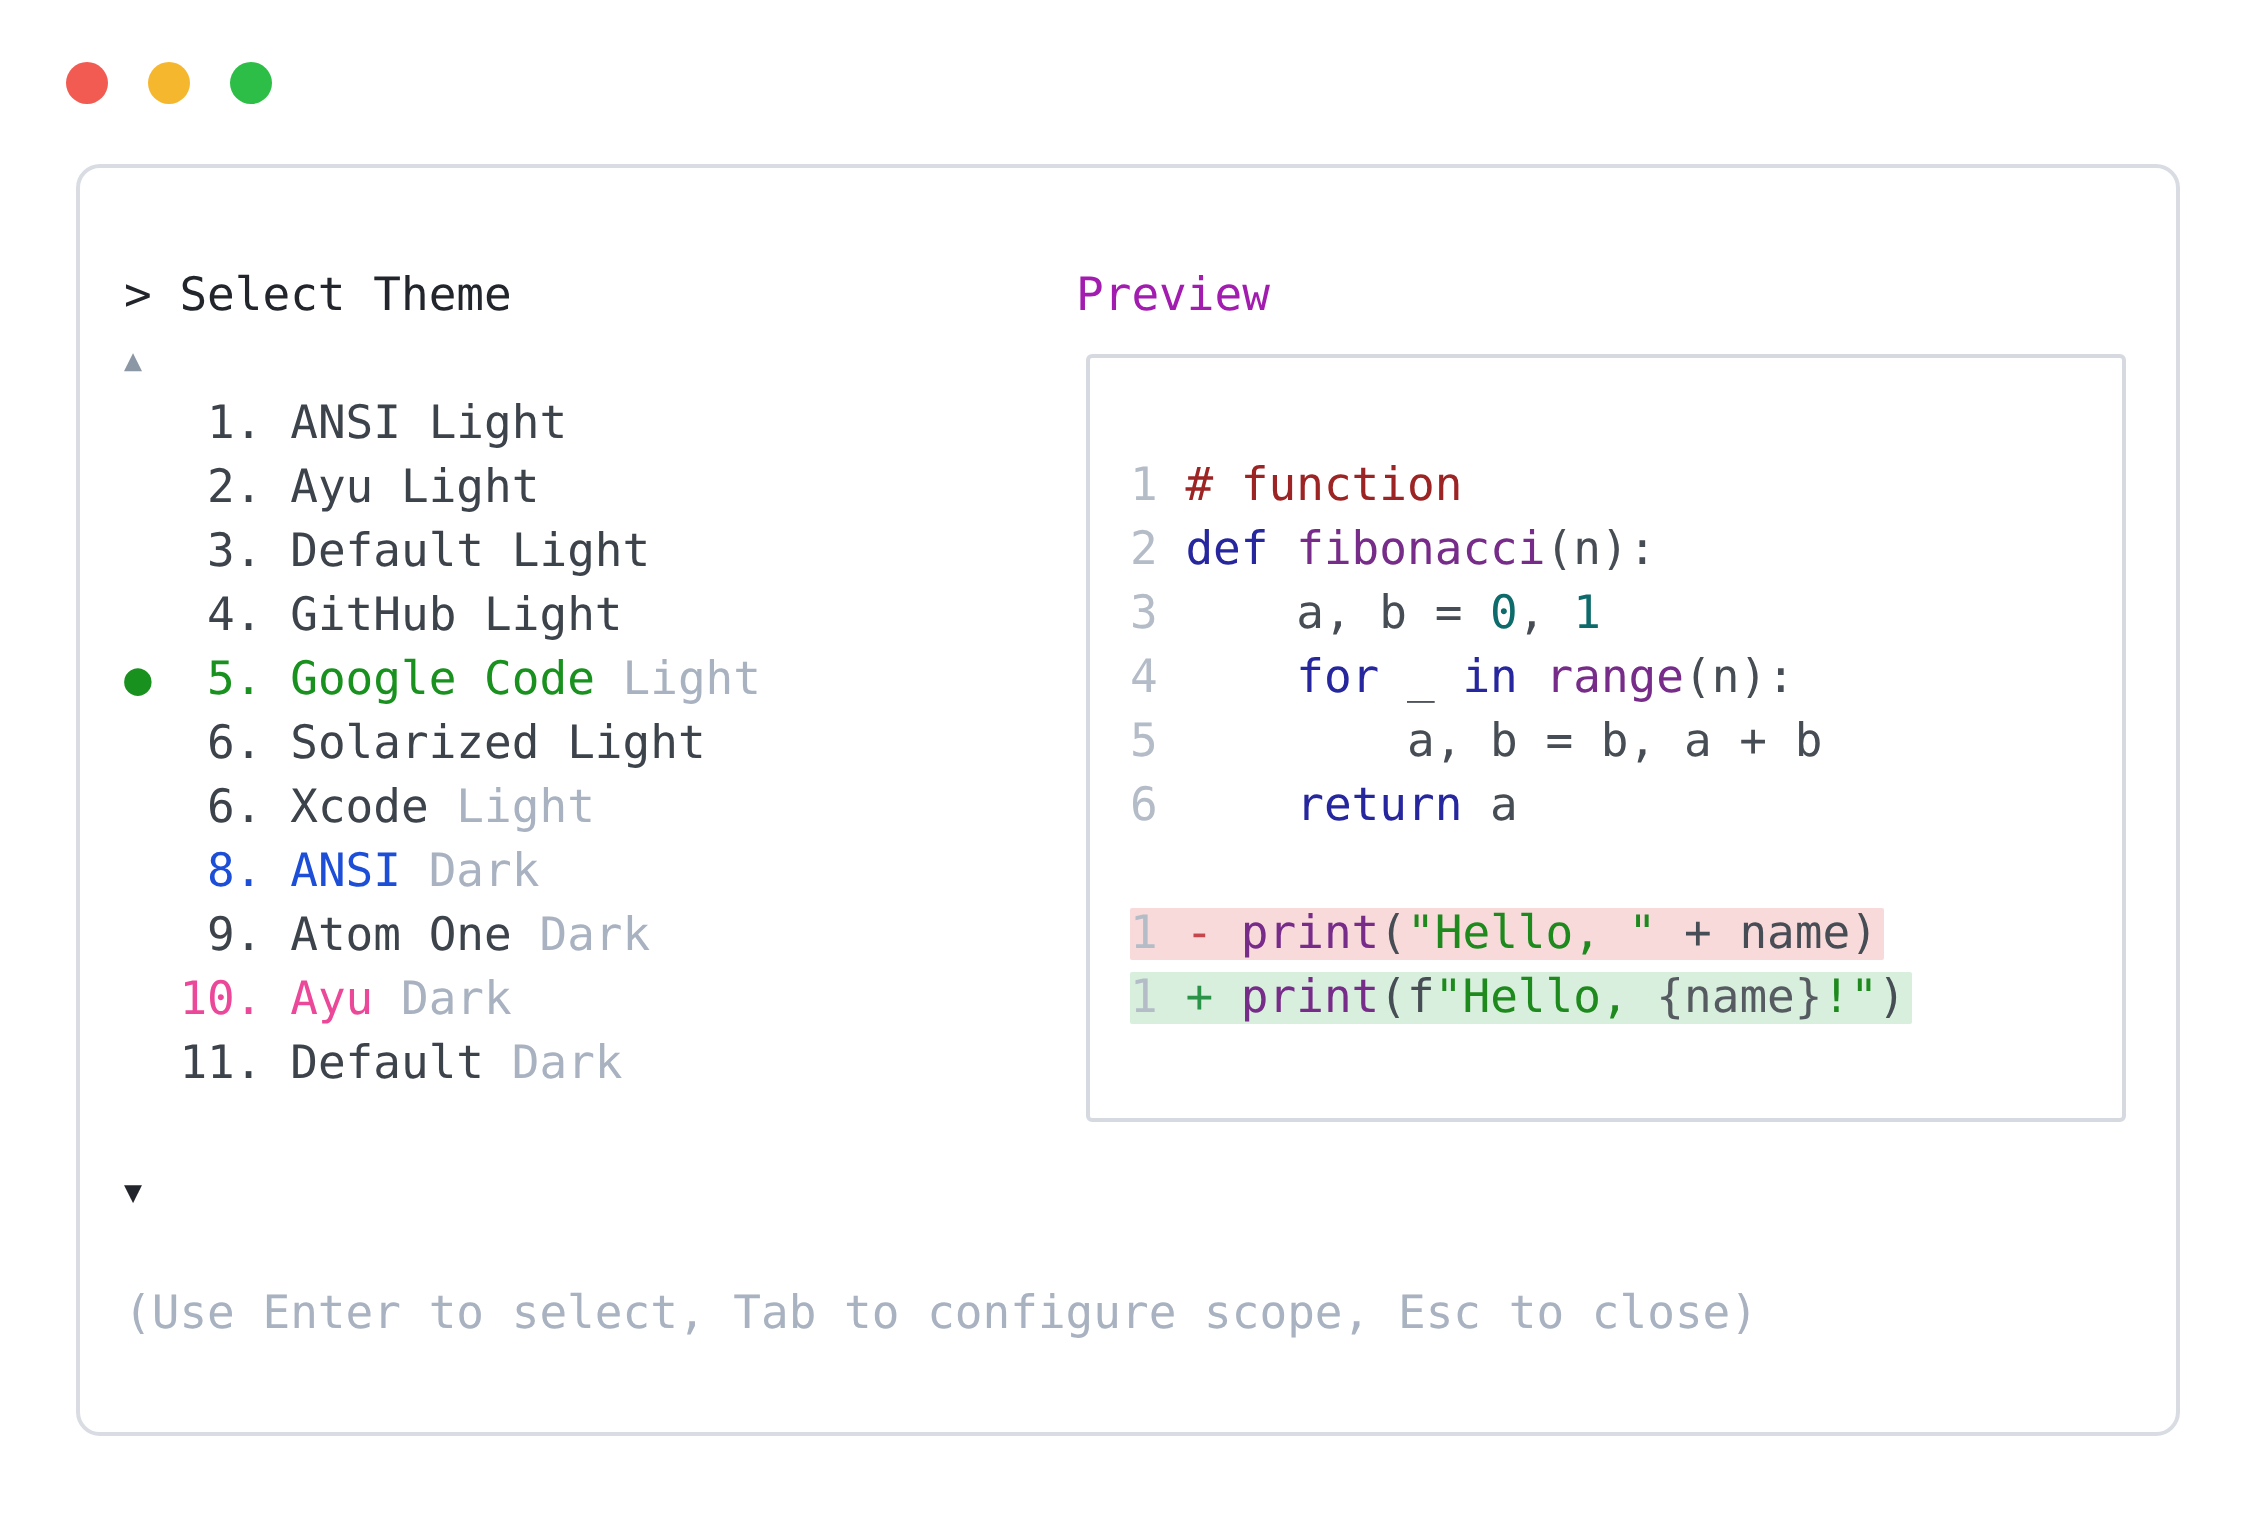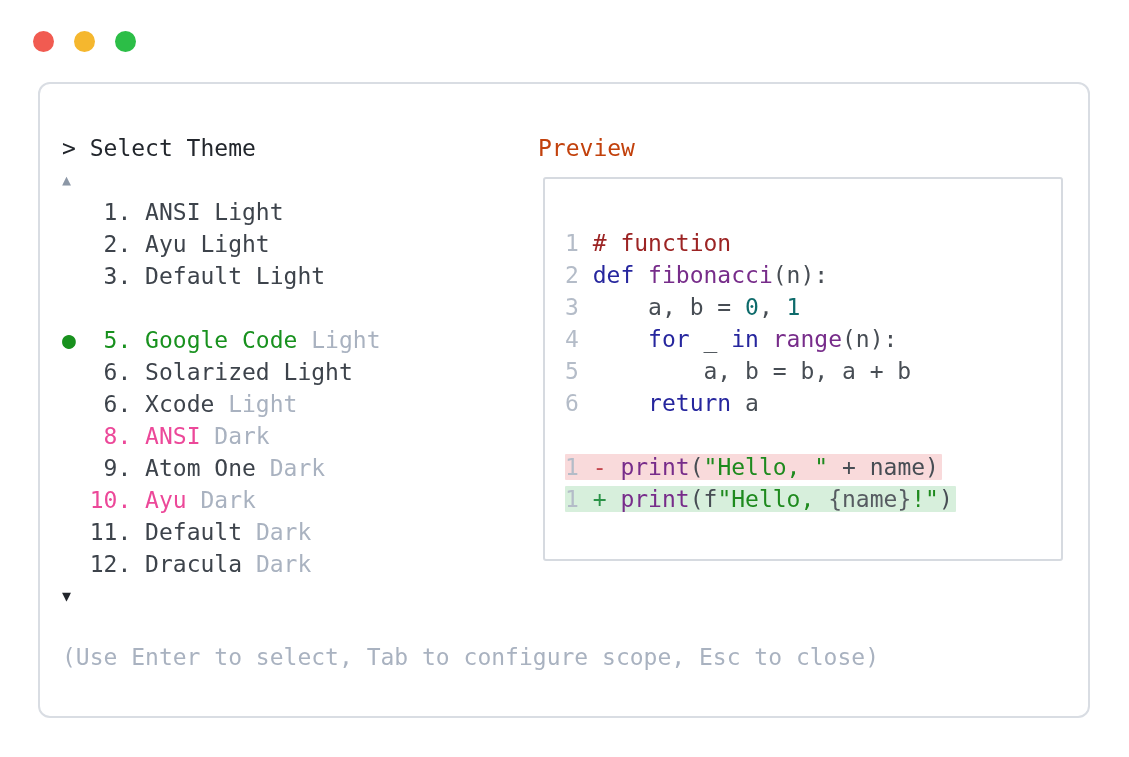--- a/index.html
+++ b/index.html
@@ -40,30 +40,29 @@
   <span class="light" id="light-zoom" style="background: rgb(44, 190, 71);"></span>
 </div>
 
 <div class="window" id="window" style="border-color: rgb(217, 221, 227);">
   <div class="abs mono prompt" id="prompt" style="color: rgb(34, 38, 44);">&gt; Select Theme</div>
   <div class="abs scroll-up" id="scroll-up" style="color: rgb(140, 151, 166);">▲</div>
   <div class="abs theme-list" id="theme-list">
       <div class="t-line"><span style="color: rgb(24, 145, 30);">  </span><span style="color: rgb(61, 67, 75);"> 1. ANSI Light</span></div>
       <div class="t-line"><span style="color: rgb(24, 145, 30);">  </span><span style="color: rgb(61, 67, 75);"> 2. Ayu Light</span></div>
       <div class="t-line"><span style="color: rgb(24, 145, 30);">  </span><span style="color: rgb(61, 67, 75);"> 3. Default Light</span></div>
-      <div class="t-line"><span style="color: rgb(24, 145, 30);">  </span></div>
+      <div class="t-line"><span style="color: rgb(24, 145, 30);">  </span><span style="color: rgb(61, 67, 75);"> 4. GitHub Light</span></div>
       <div class="t-line"><span style="color: rgb(24, 145, 30);">● </span><span style="color: rgb(24, 145, 30);"> 5. Google Code</span><span style="color: rgb(169, 178, 192);"> Light</span></div>
       <div class="t-line"><span style="color: rgb(24, 145, 30);">  </span><span style="color: rgb(61, 67, 75);"> 6. Solarized Light</span></div>
       <div class="t-line"><span style="color: rgb(24, 145, 30);">  </span><span style="color: rgb(61, 67, 75);"> 6. Xcode</span><span style="color: rgb(169, 178, 192);"> Light</span></div>
-      <div class="t-line"><span style="color: rgb(24, 145, 30);">  </span><span style="color: #ec4899;"> 8. ANSI</span><span style="color: rgb(169, 178, 192);"> Dark</span></div>
+      <div class="t-line"><span style="color: rgb(24, 145, 30);">  </span><span style="color: #1d4ed8;"> 8. ANSI</span><span style="color: rgb(169, 178, 192);"> Dark</span></div>
       <div class="t-line"><span style="color: rgb(24, 145, 30);">  </span><span style="color: rgb(61, 67, 75);"> 9. Atom One</span><span style="color: rgb(169, 178, 192);"> Dark</span></div>
       <div class="t-line"><span style="color: rgb(24, 145, 30);">  </span><span style="color: #ec4899;">10. Ayu</span><span style="color: rgb(169, 178, 192);"> Dark</span></div>
       <div class="t-line"><span style="color: rgb(24, 145, 30);">  </span><span style="color: rgb(61, 67, 75);">11. Default</span><span style="color: rgb(169, 178, 192);"> Dark</span></div>
-      <div class="t-line"><span style="color: rgb(24, 145, 30);">  </span><span style="color: rgb(61, 67, 75);">12. Dracula</span><span style="color: rgb(169, 178, 192);"> Dark</span></div>
     </div>
   <div class="abs scroll-down" id="scroll-down" style="color: rgb(34, 38, 44);">▼</div>
   <div class="abs mono help" id="help" style="color: rgb(169, 178, 192);">(Use Enter to select, Tab to configure scope, Esc to close)</div>
 
-  <div class="abs mono preview-title" id="preview-title" style="color: #c2410c;">Preview</div>
+  <div class="abs mono preview-title" id="preview-title" style="color: #a21caf;">Preview</div>
   <div class="abs preview-box" id="preview-box" style="border-color: rgb(214, 218, 224);">
     <pre class="abs code" id="code"><div class="c-line"><span class="line-content"><span style="color: rgb(180, 188, 200);">1 </span><span style="color: rgb(156, 36, 36);"># function</span></span></div><div class="c-line"><span class="line-content"><span style="color: rgb(180, 188, 200);">2 </span><span style="color: rgb(38, 38, 158);">def</span><span style="color: rgb(71, 77, 84);"> </span><span style="color: rgb(119, 44, 138);">fibonacci</span><span style="color: rgb(71, 77, 84);">(n):</span></span></div><div class="c-line"><span class="line-content"><span style="color: rgb(180, 188, 200);">3 </span><span style="color: rgb(71, 77, 84);">    a, b = </span><span style="color: rgb(14, 107, 107);">0</span><span style="color: rgb(71, 77, 84);">, </span><span style="color: rgb(14, 107, 107);">1</span></span></div><div class="c-line"><span class="line-content"><span style="color: rgb(180, 188, 200);">4 </span><span style="color: rgb(71, 77, 84);">    </span><span style="color: rgb(38, 38, 158);">for</span><span style="color: rgb(71, 77, 84);"> _ </span><span style="color: rgb(38, 38, 158);">in</span><span style="color: rgb(71, 77, 84);"> </span><span style="color: rgb(119, 44, 138);">range</span><span style="color: rgb(71, 77, 84);">(n):</span></span></div><div class="c-line"><span class="line-content"><span style="color: rgb(180, 188, 200);">5 </span><span style="color: rgb(71, 77, 84);">        a, b = b, a + b</span></span></div><div class="c-line"><span class="line-content"><span style="color: rgb(180, 188, 200);">6 </span><span style="color: rgb(71, 77, 84);">    </span><span style="color: rgb(38, 38, 158);">return</span><span style="color: rgb(71, 77, 84);"> a</span></span></div><div class="c-line"><span class="line-content"><span style="color: rgb(180, 188, 200);"></span></span></div><div class="c-line"><span class="line-content" style="background: rgb(249, 218, 219);"><span style="color: rgb(180, 188, 200);">1 </span><span style="color: rgb(196, 70, 78);">-</span><span style="color: rgb(71, 77, 84);"> </span><span style="color: rgb(119, 44, 138);">print</span><span style="color: rgb(71, 77, 84);">(</span><span style="color: rgb(30, 138, 30);">"Hello, "</span><span style="color: rgb(71, 77, 84);"> + name)</span></span></div><div class="c-line"><span class="line-content" style="background: rgb(215, 239, 220);"><span style="color: rgb(180, 188, 200);">1 </span><span style="color: rgb(43, 147, 72);">+</span><span style="color: rgb(71, 77, 84);"> </span><span style="color: rgb(119, 44, 138);">print</span><span style="color: rgb(71, 77, 84);">(f</span><span style="color: rgb(30, 138, 30);">"Hello, </span><span style="color: rgb(86, 91, 97);">{name}</span><span style="color: rgb(30, 138, 30);">!"</span><span style="color: rgb(71, 77, 84);">)</span></span></div></pre>
   </div>
 </div>
 
 </body></html>

